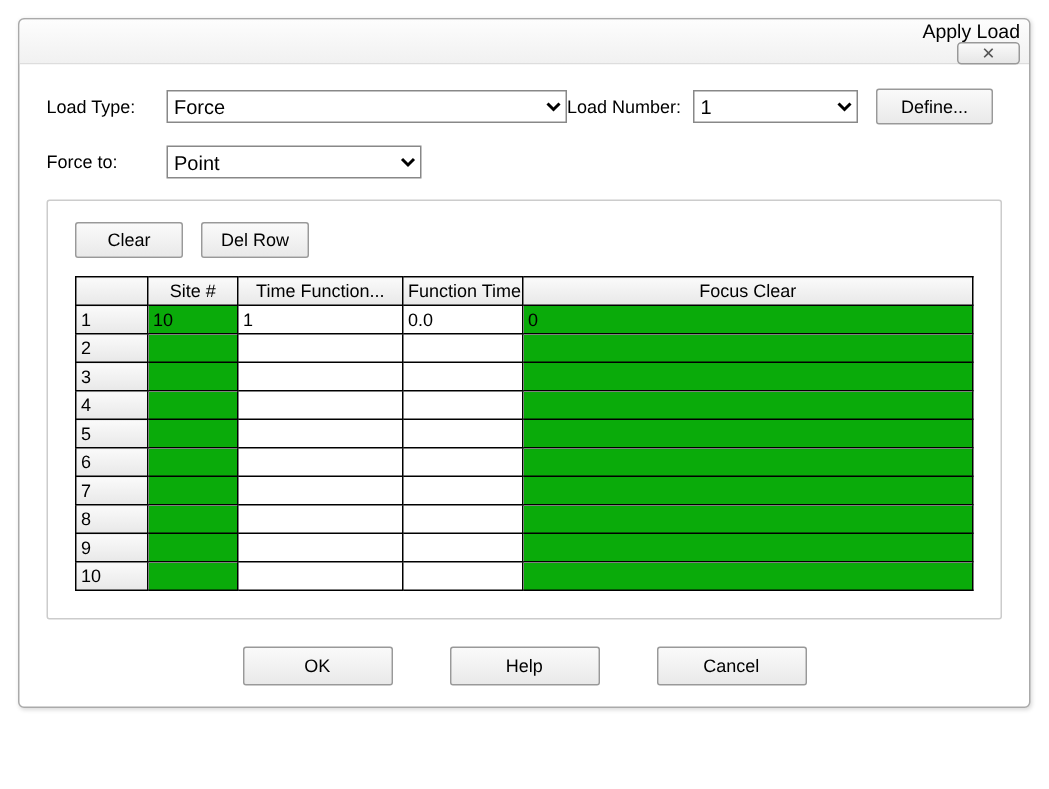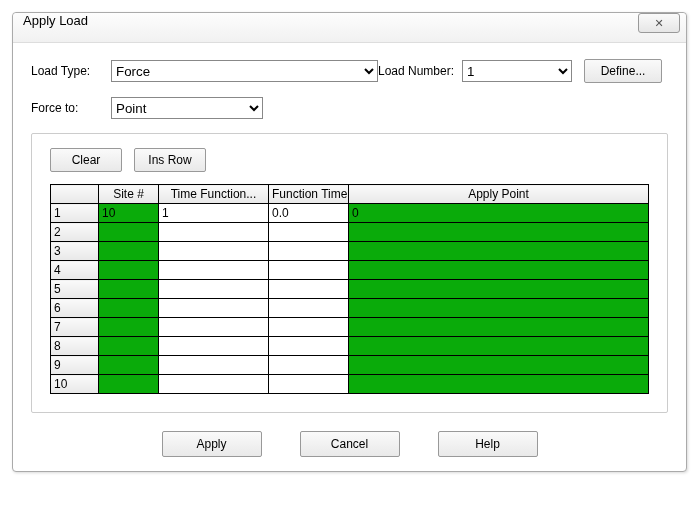--- a/index.html
+++ b/index.html
@@ -13,48 +13,49 @@
   }
   .dialog {
     width: 675px;
     border: 1px solid #aaa;
     border-radius: 4px;
     box-shadow: 1px 1px 3px rgba(0,0,0,0.15);
     background: #fff;
   }
   .titlebar {
     display: flex;
-    align-items: flex-start;
+    align-items: flex-end;
     justify-content: space-between;
     height: 30px;
     padding: 0 6px 0 10px;
     border-bottom: 1px solid #ddd;
     background: linear-gradient(#fdfdfd,#f1f1f1);
     border-radius: 4px 4px 0 0;
+    flex-direction: column;
   }
   .title { font-size: 13px; }
   .closebtn {
     width: 42px;
     height: 20px;
     border: 1px solid #999;
     border-radius: 3px;
     background: linear-gradient(#fafafa,#e6e6e6);
     display: flex;
     align-items: center;
     justify-content: center;
     font-family: "Segoe UI Symbol","Lucida Grande",sans-serif;
     font-size: 11px;
     color: #555;
     cursor: pointer;
   }
   .content { padding: 16px 18px 14px 18px; }
   .row { display: flex; align-items: center; margin-bottom: 14px; }
   .lbl { width: 80px; }
   select.big { width: 267px; height: 22px; border:1px solid #888; background:#fff; }
-  select.mid { width: 152px; height: 22px; border:1px solid #888; background:#fff; }
+  select.mid { width: 170px; height: 22px; border:1px solid #888; background:#fff; }
   select.small { width: 110px; height: 22px; border:1px solid #888; background:#fff; }
   .ln-lbl { margin-right: 8px; }
   .btn {
     height: 24px;
     padding: 0 12px;
     background: linear-gradient(#fafafa,#e9e9e9);
     border: 1px solid #999;
     border-radius: 2px;
     cursor: pointer;
     font-size: 12px;
@@ -137,38 +138,38 @@
     <div class="row">
       <span class="lbl">Force to:</span>
       <select class="mid">
         <option>Point</option>
       </select>
     </div>
 
     <div class="groupbox">
       <div class="tblbtns">
         <button class="btn">Clear</button>
-        <button class="btn">Ins Row</button>
+        <button class="btn">Del Row</button>
       </div>
 
       <table class="grid">
         <colgroup>
           <col class="c-rownum">
             <col class="c-site">
             <col class="c-tf">
             <col class="c-at">
             <col class="c-fp">
         </colgroup>
         <thead>
           <tr>
             <th class="rownum"></th>
             <th>Site #</th>
             <th>Time Function...</th>
             <th>Function Time</th>
-            <th>Apply Point</th>
+            <th>Focus Clear</th>
           </tr>
         </thead>
         <tbody id="tbody">
             <tr>
               <td class="rownum">1</td>
               <td class="green">10</td>
               <td class="white">1</td>
               <td class="white">0.0</td>
               <td class="green">0</td>
             </tr>
@@ -233,19 +234,19 @@
               <td class="green"></td>
               <td class="white"></td>
               <td class="white"></td>
               <td class="green"></td>
             </tr>
           </tbody>
       </table>
     </div>
 
     <div class="footer">
-      <button class="btn">Apply</button>
+      <button class="btn">OK</button>
+      <button class="btn">Help</button>
       <button class="btn">Cancel</button>
-      <button class="btn">Help</button>
     </div>
 
   </div>
 </div>
 
 </body></html>

